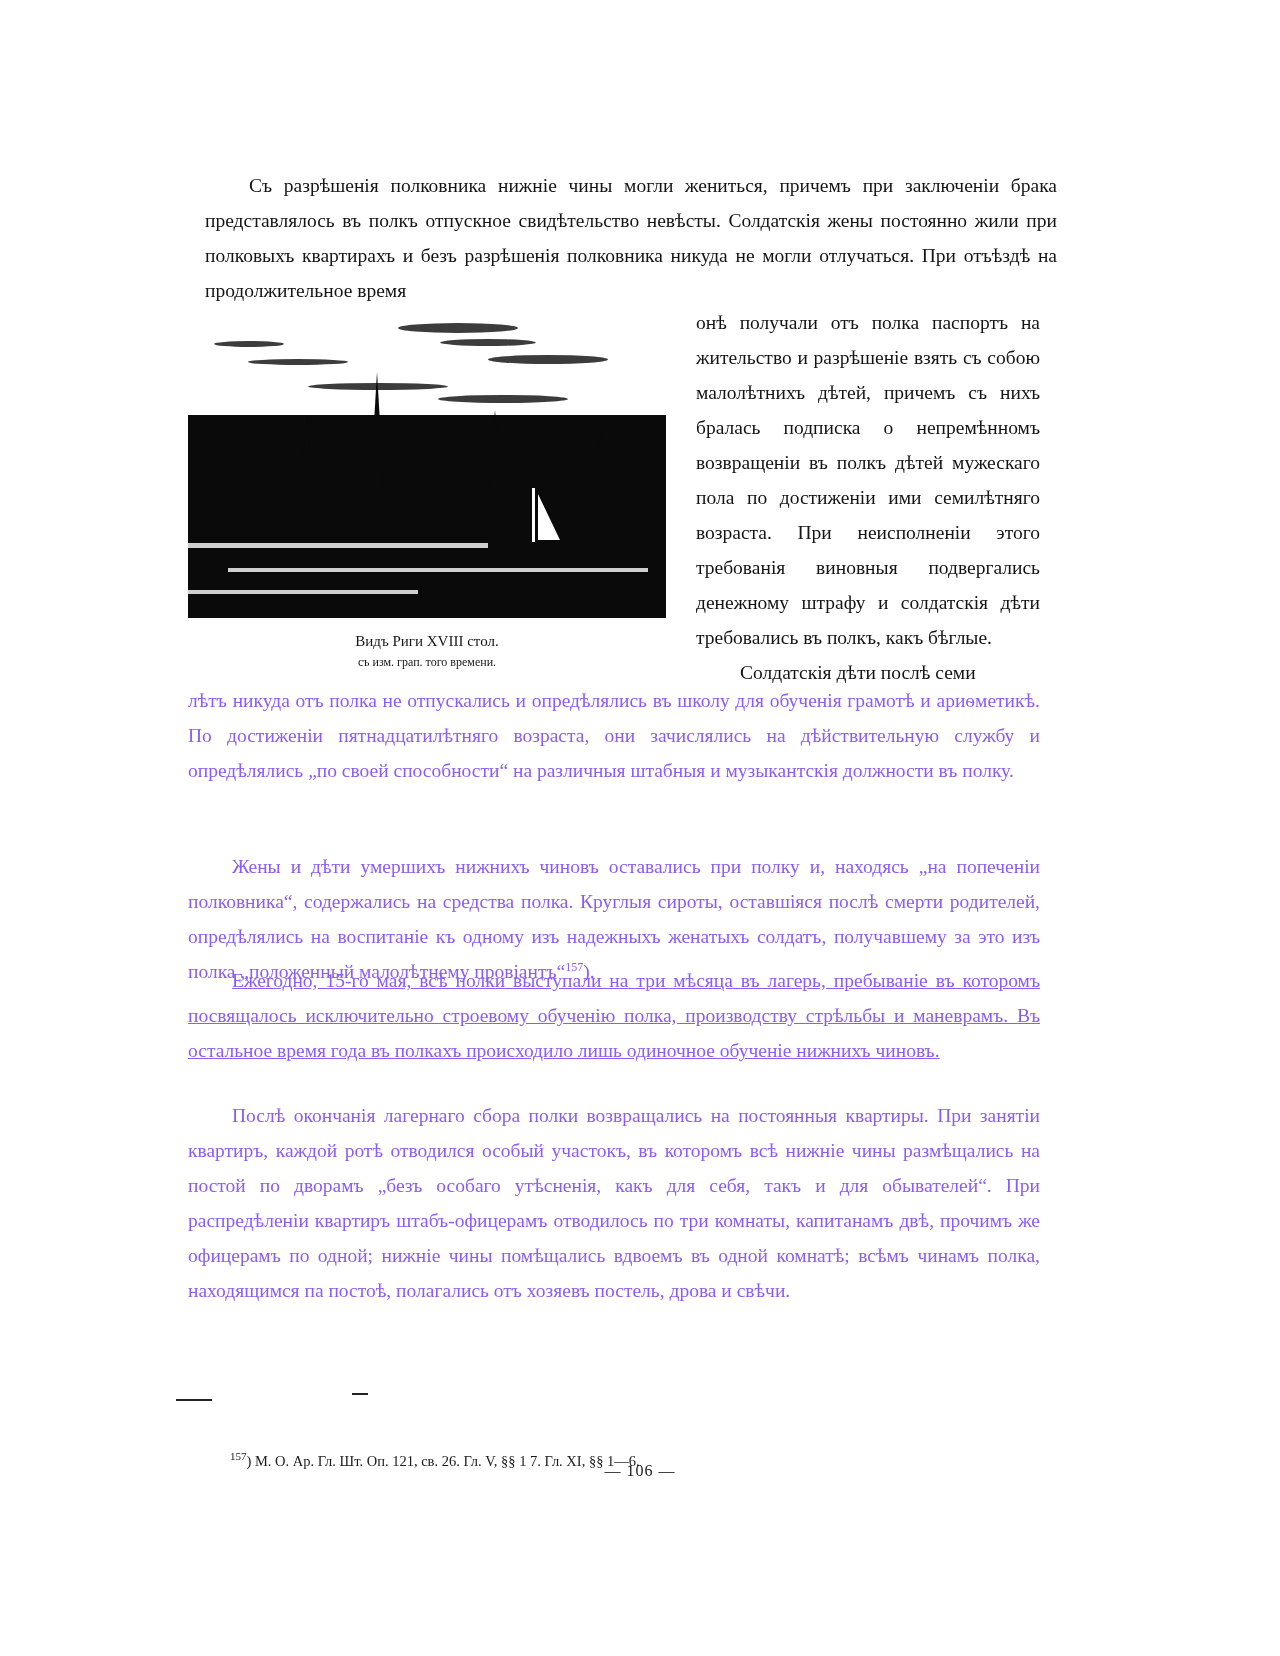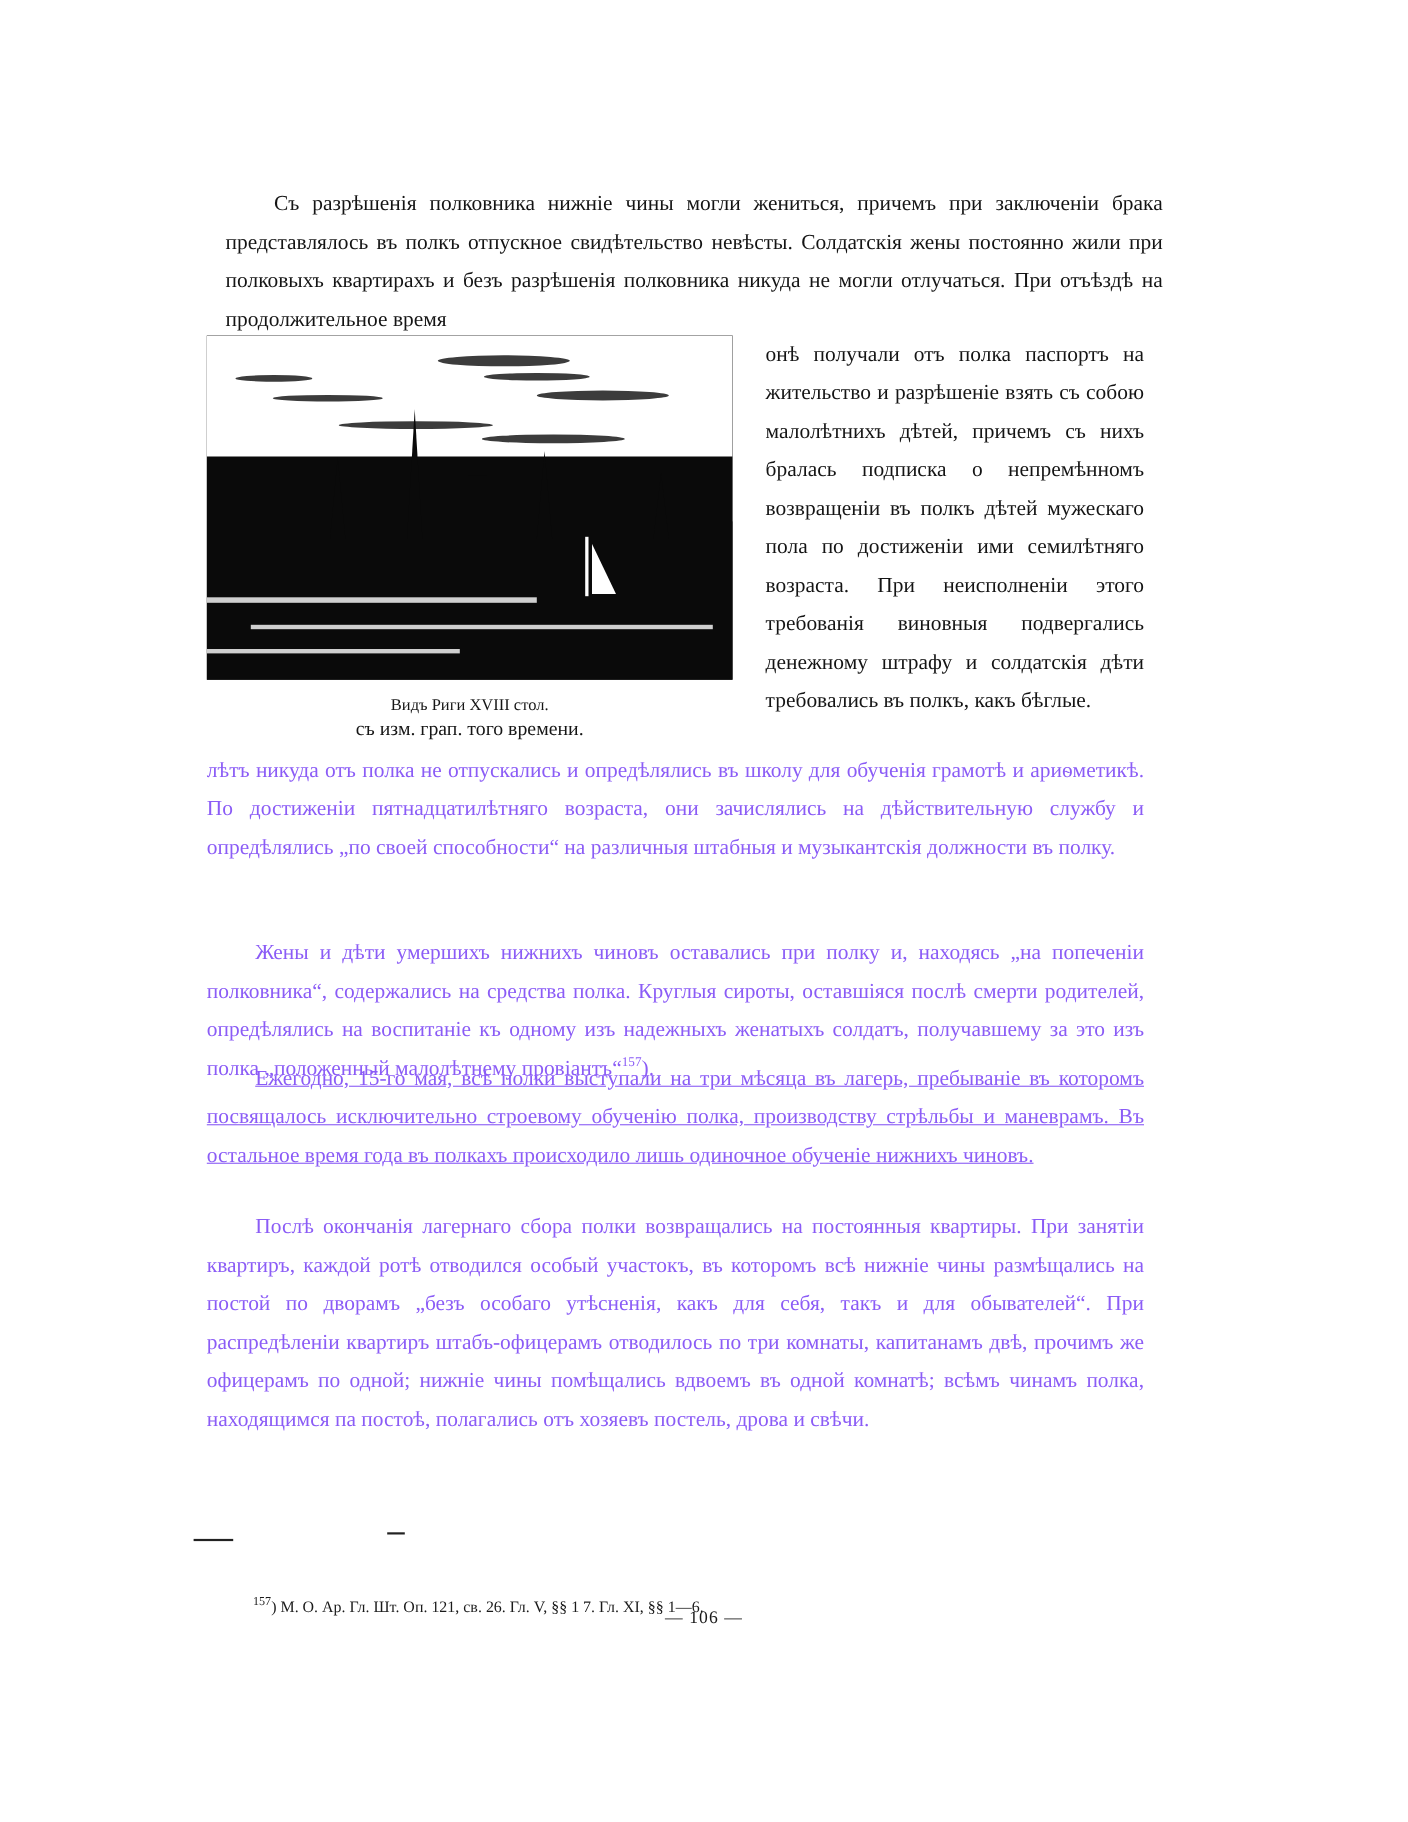--- a/index.html
+++ b/index.html
@@ -108,21 +108,21 @@
   }
   .figure-caption {
     text-align: center;
     font-size: 15px;
     line-height: 21px;
     color: #161616;
     padding-top: 13px;
     font-family: "Liberation Serif", serif;
   }
   .figure-caption .cap2 {
-    font-size: 18px;
+    font-size: 12px;
     display: block;
   }
   #wrap-text {
     font-size: 19.5px;
     line-height: 35px;
     text-align: justify;
     color: #141414;
   }
   #wrap-text p { margin: 0; }
   #wrap-text p.i { text-indent: 44px; }
@@ -219,20 +219,21 @@
         <div class="sail" style="left:350px; bottom:78px; width:22px; height:46px; clip-path:polygon(0 100%,0 0,100% 100%);"></div>
       </div>
       <figcaption class="figure-caption">
         <span>Видъ Риги XVIII стол.</span>
         <span class="cap2">съ изм. грап. того времени.</span>
       </figcaption>
     </figure>
 
     <div id="wrap-text">
       <p>онѣ получали отъ полка паспортъ на жительство и разрѣшеніе взять съ собою малолѣтнихъ дѣтей, причемъ съ нихъ бралась подписка о непремѣнномъ возвращеніи въ полкъ дѣтей мужескаго пола по достиженіи ими семилѣтняго возраста. При неисполненіи этого требованія виновныя подвергались денежному штрафу и солдатскія дѣти требовались въ полкъ, какъ бѣглые.</p>
+      <p class="i">Солдатскія дѣти послѣ семи</p>
     </div>
     <div style="clear:both"></div>
   </div>
 
   <div class="body-rest" id="para-group-2">
     <p class="para" style="text-indent:0">лѣтъ никуда отъ полка не отпускались и опредѣлялись въ школу для обученія грамотѣ и ариѳметикѣ. По достиженіи пятнадцатилѣтняго возраста, они зачислялись на дѣйствительную службу и опредѣлялись „по своей способности“ на различныя штабныя и музыкантскія должности въ полку.</p>
   </div>
 
   <div class="body-rest" id="para-group-3">
     <p class="para"><span>Жены и дѣти умершихъ нижнихъ чиновъ оставались при полку и, находясь „на попеченіи полковника“, содержались на средства полка. Круглыя сироты, оставшіяся послѣ смерти родителей, опредѣлялись на воспитаніе къ одному изъ надежныхъ женатыхъ солдатъ, получавшему за это изъ полка „положенный малолѣтнему провіантъ“</span><sup class="fn">157</sup><span>).</span></p>

